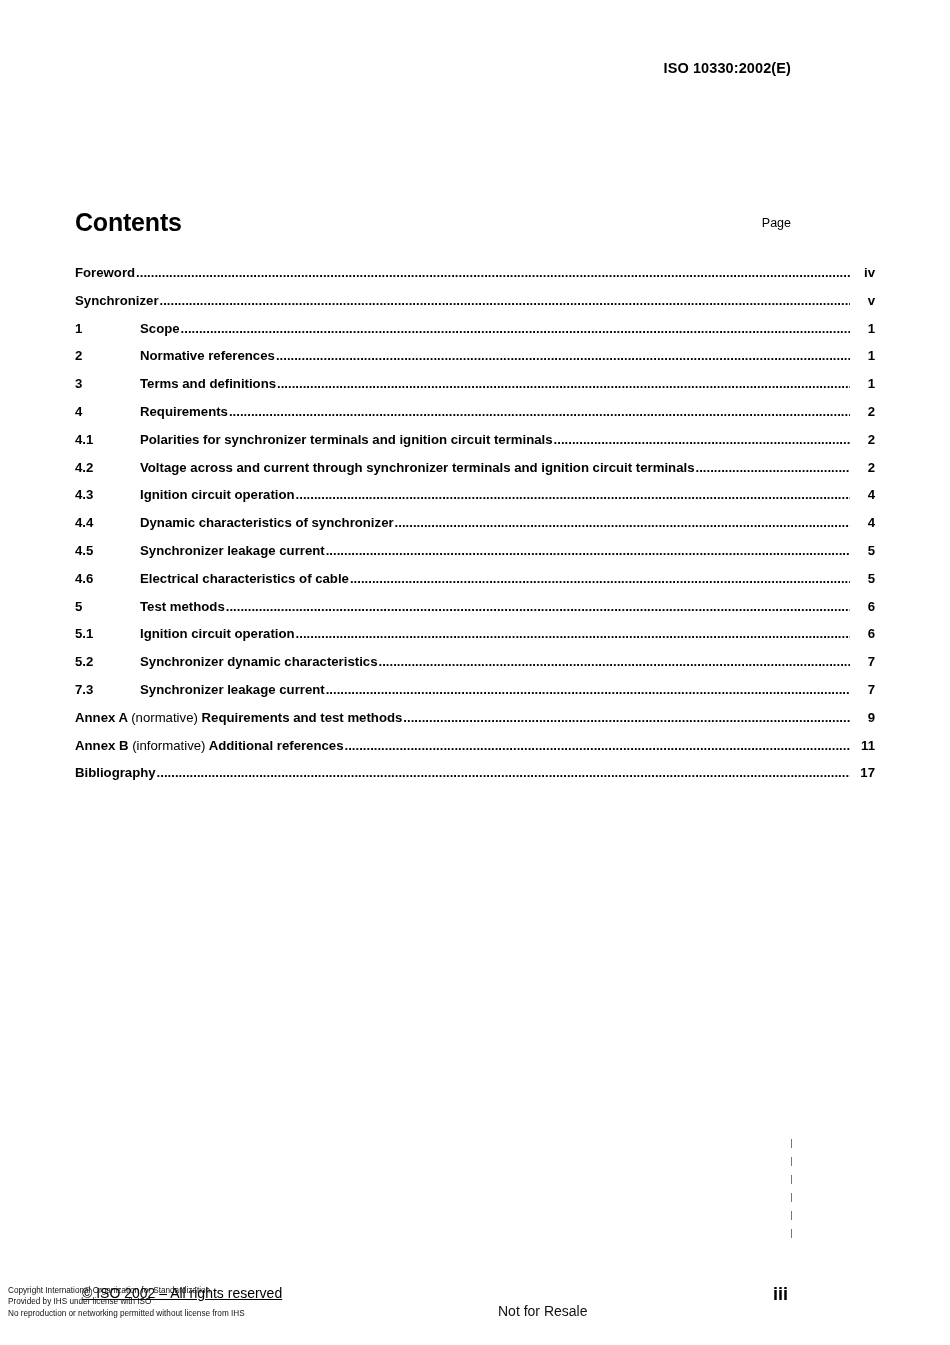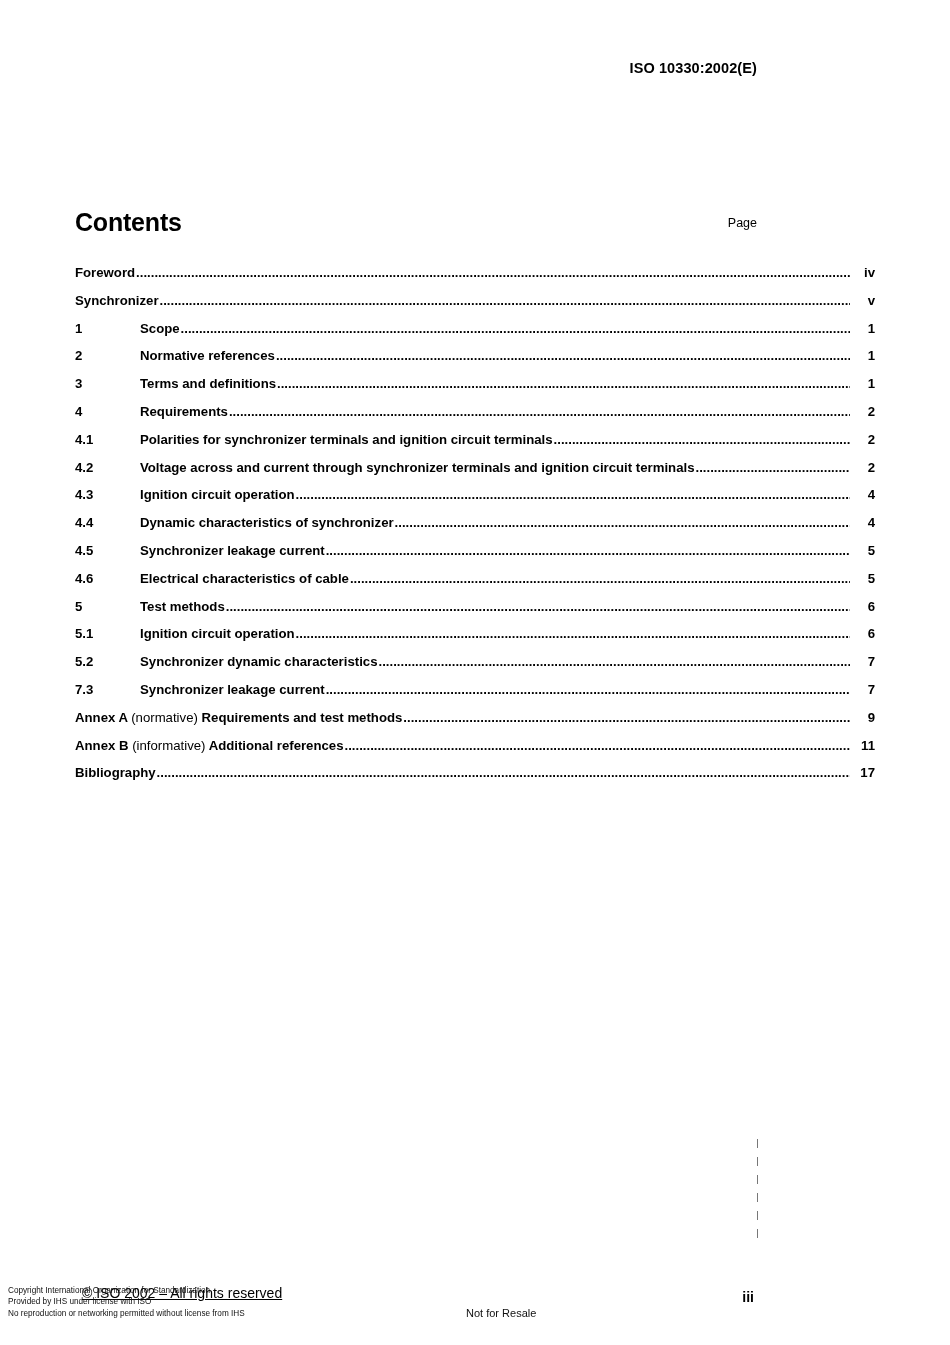--- a/index.html
+++ b/index.html
@@ -14,20 +14,21 @@
     font-family: "Liberation Sans", sans-serif;
     color: #000000;
     overflow: hidden;
   }
 
   .page {
     position: absolute;
     inset: 0;
     width: 832px;
     height: 1345px;
+    padding-left: 34px;
   }
 
   .header-std {
     position: absolute;
     top: 60px;
     right: 75px;
     font-size: 14.5px;
     font-weight: bold;
     letter-spacing: 0.1px;
   }
@@ -115,31 +116,31 @@
     left: 8px;
     bottom: 26px;
     font-size: 8.2px;
     line-height: 1.38;
     color: #111;
     white-space: nowrap;
   }
 
   .not-for-resale {
     position: absolute;
-    left: 466px;
+    left: 498px;
     bottom: 26px;
-    font-size: 11px;
+    font-size: 14px;
     color: #111;
   }
 
   .folio {
     position: absolute;
     right: 78px;
     bottom: 40px;
-    font-size: 14px;
+    font-size: 18px;
     font-weight: bold;
   }
 
   .side-marks {
     position: absolute;
     right: 72px;
     bottom: 96px;
     width: 6px;
     height: 110px;
   }

